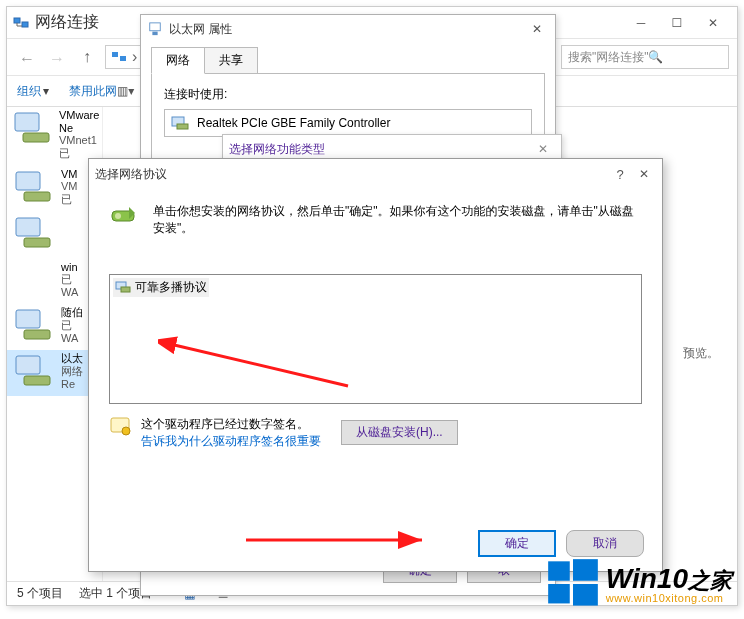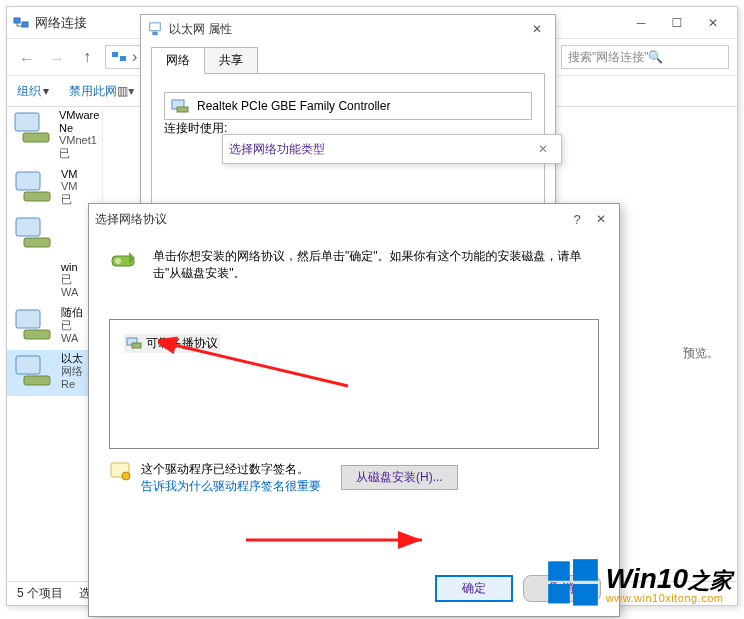--- a/index.html
+++ b/index.html
@@ -23,21 +23,21 @@
 
 <div class="win" style="left:6px; top:6px; width:732px; height:600px; border-color:#ccc;">
   <div class="titlebar" style="border-bottom:1px solid #e5e5e5; height:32px;">
     <span class="ticon">
       <svg viewBox="0 0 16 16" width="16" height="16">
           <rect x="1" y="3" width="6" height="5" fill="#3a8dde" stroke="#2d6ab0"></rect>
           <rect x="9" y="7" width="6" height="5" fill="#3a8dde" stroke="#2d6ab0"></rect>
           <path d="M4 8v3h5" stroke="#666" fill="none"></path>
         </svg>
     </span>
-    <span style="font-size:13px;">网络连接</span>
+    <span style="font-size:16px;">网络连接</span>
     <span class="spacer"></span>
     <div class="winbtn">─</div>
     <div class="winbtn">☐</div>
     <div class="winbtn">✕</div>
   </div>
 
   <div style="display:flex; align-items:center; gap:6px; padding:6px 8px; border-bottom:1px solid #e5e5e5;">
     <div style="width:24px;height:24px;display:flex;align-items:center;justify-content:center;color:#999;">←</div>
     <div style="width:24px;height:24px;display:flex;align-items:center;justify-content:center;color:#ccc;">→</div>
     <div style="width:24px;height:24px;display:flex;align-items:center;justify-content:center;color:#666;">↑</div>
@@ -159,65 +159,65 @@
       </span>
     <span style="font-size:12px;">以太网 属性</span>
     <span class="spacer"></span>
     <div class="winbtn sm">✕</div>
   </div>
   <div style="display:flex; padding:4px 10px 0 10px; font-size:12px;">
     <div style="border:1px solid #bbb; border-bottom:1px solid #fff; padding:4px 14px; background:#fff; position:relative; z-index:2;">网络</div>
     <div style="border:1px solid #bbb; padding:4px 14px; background:#f4f4f4; margin-left:-1px;">共享</div>
   </div>
   <div style="margin:0 10px 10px 10px; border:1px solid #bbb; padding:12px; position:relative; top:-1px; font-size:12px; height:490px;">
+    <div>连接时使用:</div>
     <div style="margin-top:6px;border:1px solid #bbb; padding:5px 6px; display:flex; align-items:center; gap:8px;">
       <svg width="18" height="16">
           <rect x="1" y="2" width="12" height="9" fill="#cfe3f7" stroke="#5a8fc7"></rect>
           <rect x="6" y="9" width="11" height="5" fill="#9fb96c" stroke="#6b8a3a"></rect>
         </svg>
       <span>Realtek PCIe GBE Family Controller</span>
     </div>
-    <div>连接时使用:</div>
   </div>
   <div style="position:absolute; right:14px; bottom:12px; display:flex; gap:10px;">
     <button class="btn" style="min-width:74px;">确定</button>
     <button class="btn" style="min-width:74px;">取</button>
   </div>
 </div>
 
 <div class="win" style="left:222px; top:134px; width:340px; height:30px; border-color:#c0c0c0;">
   <div class="titlebar" style="background:#fff;">
     <span style="font-size:12px; color:#4c1d95;">选择网络功能类型</span>
     <span class="spacer"></span>
     <div class="winbtn sm" style="color:#888;">✕</div>
   </div>
 </div>
 
-<div class="win" style="left:88px; top:158px; width:532px; height:414px; border-color:#9a9a9a; box-shadow:3px 3px 10px rgba(0,0,0,.25);margin-top:45px;">
+<div class="win" style="left:88px; top:158px; width:575px; height:414px; border-color:#9a9a9a; box-shadow:3px 3px 10px rgba(0,0,0,.25);">
   <div class="titlebar" style="height:30px;">
     <span style="font-size:12px;">选择网络协议</span>
     <span class="spacer"></span>
     <div class="winbtn sm" style="font-size:13px;">?</div>
     <div class="winbtn sm">✕</div>
   </div>
 
   <div style="padding:14px 20px 12px 20px; font-size:12px;">
     <div style="display:flex; gap:14px; align-items:flex-start;">
       <div style="width:32px;">
         <svg width="30" height="26" viewBox="0 0 30 26">
             <rect x="3" y="8" width="22" height="10" rx="4" fill="#8bc34a" stroke="#5a8a2a"></rect>
             <ellipse cx="9" cy="13" rx="3" ry="3" fill="#cfe3a0"></ellipse>
             <path d="M20 4l6 6-6 6" fill="#6fa83c"></path>
           </svg>
       </div>
       <div style="line-height:1.45;">单击你想安装的网络协议，然后单击"确定"。如果你有这个功能的安装磁盘，请单击"从磁盘安装"。</div>
     </div>
 
     <div style="height:34px;"></div>
-    <div style="border:1px solid #888; height:130px; margin-top:2px; padding:14px; overflow:auto;">
+    <div style="border:1px solid #888; height:130px; margin-top:2px; padding:3px; overflow:auto;">
       <div style="display:flex; align-items:center; gap:4px; background:#f0f0f0; padding:1px 2px; width:max-content;">
         <svg width="16" height="14">
             <rect x="1" y="2" width="10" height="7" fill="#cfe3f7" stroke="#5a8fc7"></rect>
             <rect x="6" y="7" width="9" height="5" fill="#9fb96c" stroke="#6b8a3a"></rect>
           </svg>
         <span>可靠多播协议</span>
       </div>
     </div>
 
     <div style="display:flex; align-items:flex-start; gap:10px; margin-top:12px;">

